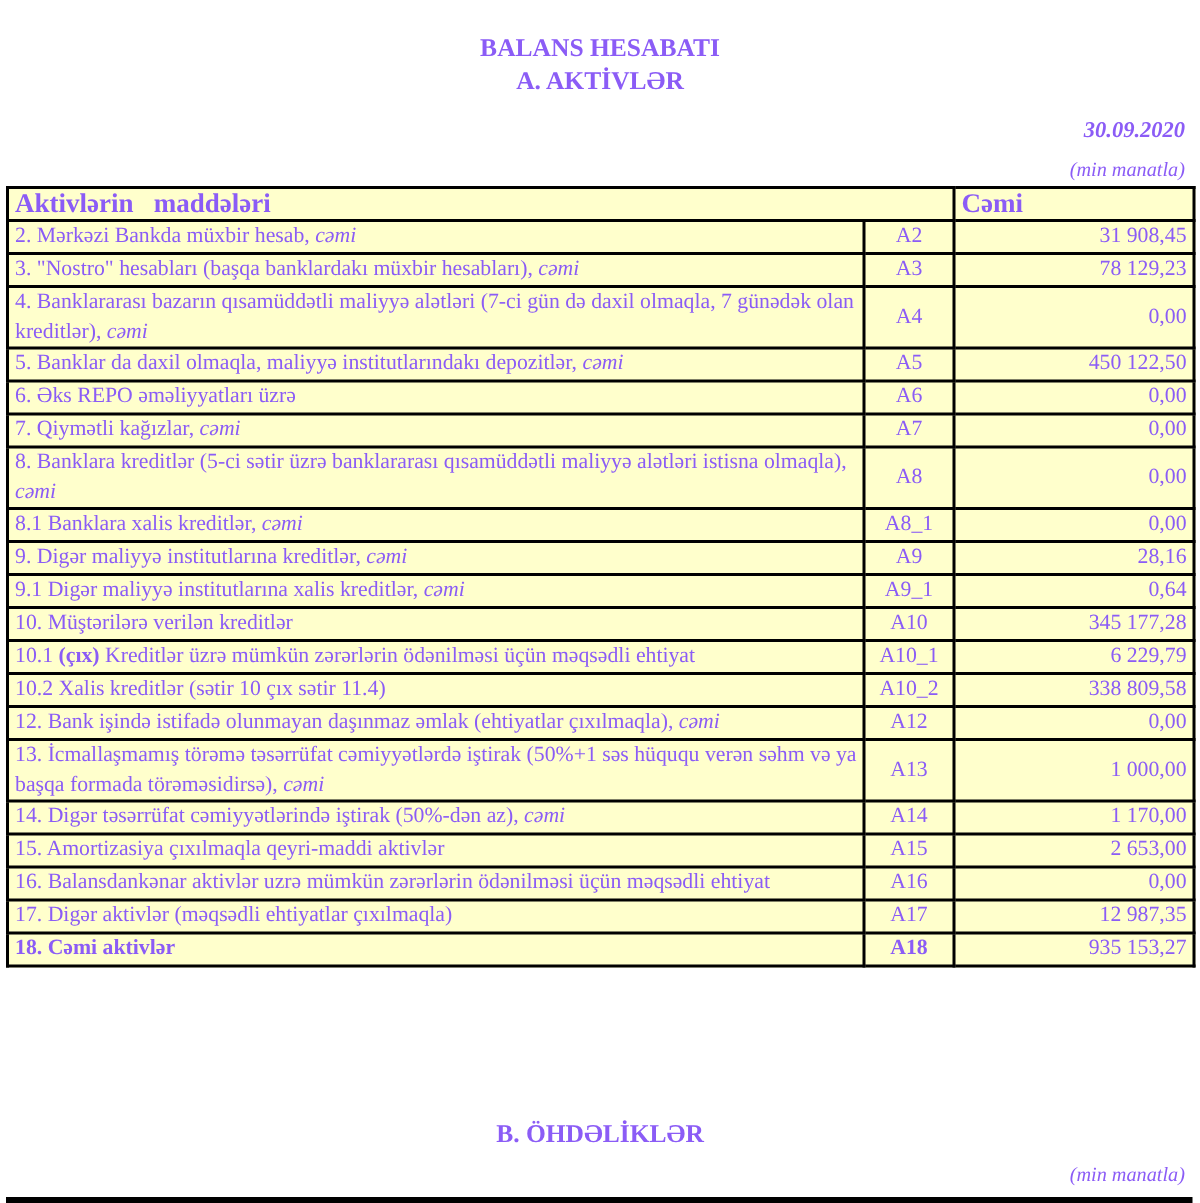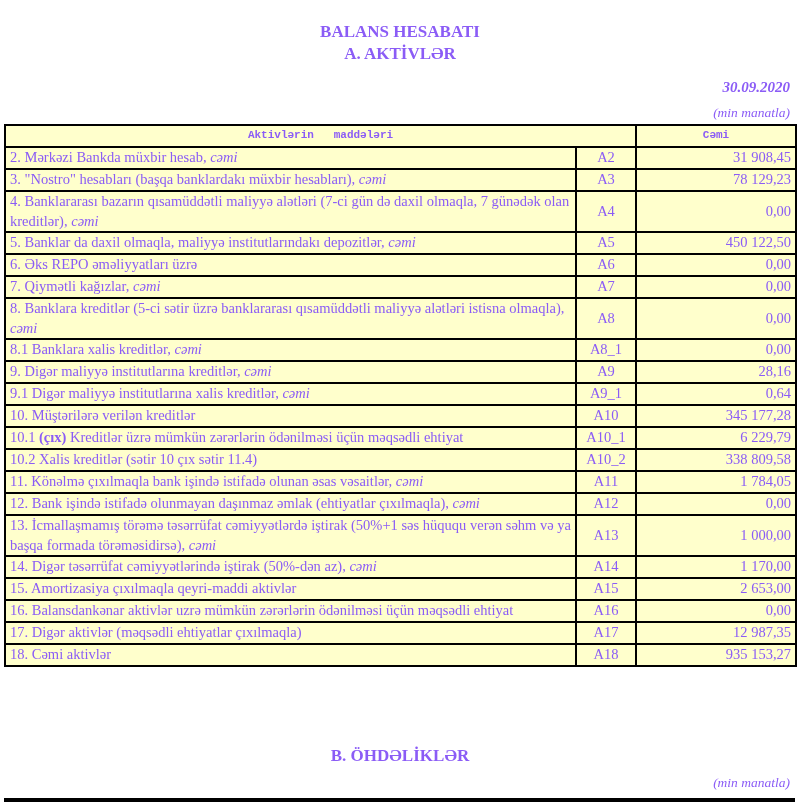--- a/index.html
+++ b/index.html
@@ -46,30 +46,29 @@
   table.assets th, table.assets td {
     border: 2px solid #000000;
     font-size: 14.5px;
     line-height: 19.5px;
     padding: 0px 4px;
     vertical-align: middle;
     overflow: hidden;
   }
   table.assets th {
     font-weight: bold;
-    text-align: center;
+    text-align: left;
     white-space: pre-wrap;
-    font-size: 11px;
+    font-size: 18px;
     height: 20px;
-    font-family: Liberation Mono, monospace;
   }
   td.c-desc { text-align: left; height: 20px; }
   td.c-code { text-align: center; }
   td.c-val  { text-align: right; padding-right: 5px; }
-  tr.bold-row td.c-desc, tr.bold-row td.c-code { font-weight: normal; }
+  tr.bold-row td.c-desc, tr.bold-row td.c-code { font-weight: bold; }
   td.c-desc i { font-style: italic; }
   td.c-desc b { font-weight: bold; }
   .section-b {
     position: absolute;
     top: 746px;
     left: 0;
     width: 100%;
     text-align: center;
     font-weight: bold;
     font-size: 17px;
@@ -176,25 +175,20 @@
           <td class="c-desc">10.1 <b>(çıx)</b> Kreditlər üzrə mümkün zərərlərin ödənilməsi üçün məqsədli ehtiyat</td>
           <td class="c-code">A10_1</td>
           <td class="c-val">6 229,79</td>
         </tr>
         <tr>
           <td class="c-desc">10.2 Xalis kreditlər (sətir 10 çıx sətir 11.4)</td>
           <td class="c-code">A10_2</td>
           <td class="c-val">338 809,58</td>
         </tr>
         <tr>
-          <td class="c-desc">11. Könəlmə çıxılmaqla bank işində istifadə olunan əsas vəsaitlər, <i>cəmi</i></td>
-          <td class="c-code">A11</td>
-          <td class="c-val">1 784,05</td>
-        </tr>
-        <tr>
           <td class="c-desc">12. Bank işində istifadə olunmayan daşınmaz əmlak (ehtiyatlar çıxılmaqla), <i>cəmi</i></td>
           <td class="c-code">A12</td>
           <td class="c-val">0,00</td>
         </tr>
         <tr>
           <td class="c-desc">13. İcmallaşmamış törəmə təsərrüfat cəmiyyətlərdə iştirak (50%+1 səs hüququ verən səhm və ya başqa formada törəməsidirsə), <i>cəmi</i></td>
           <td class="c-code">A13</td>
           <td class="c-val">1 000,00</td>
         </tr>
         <tr>

